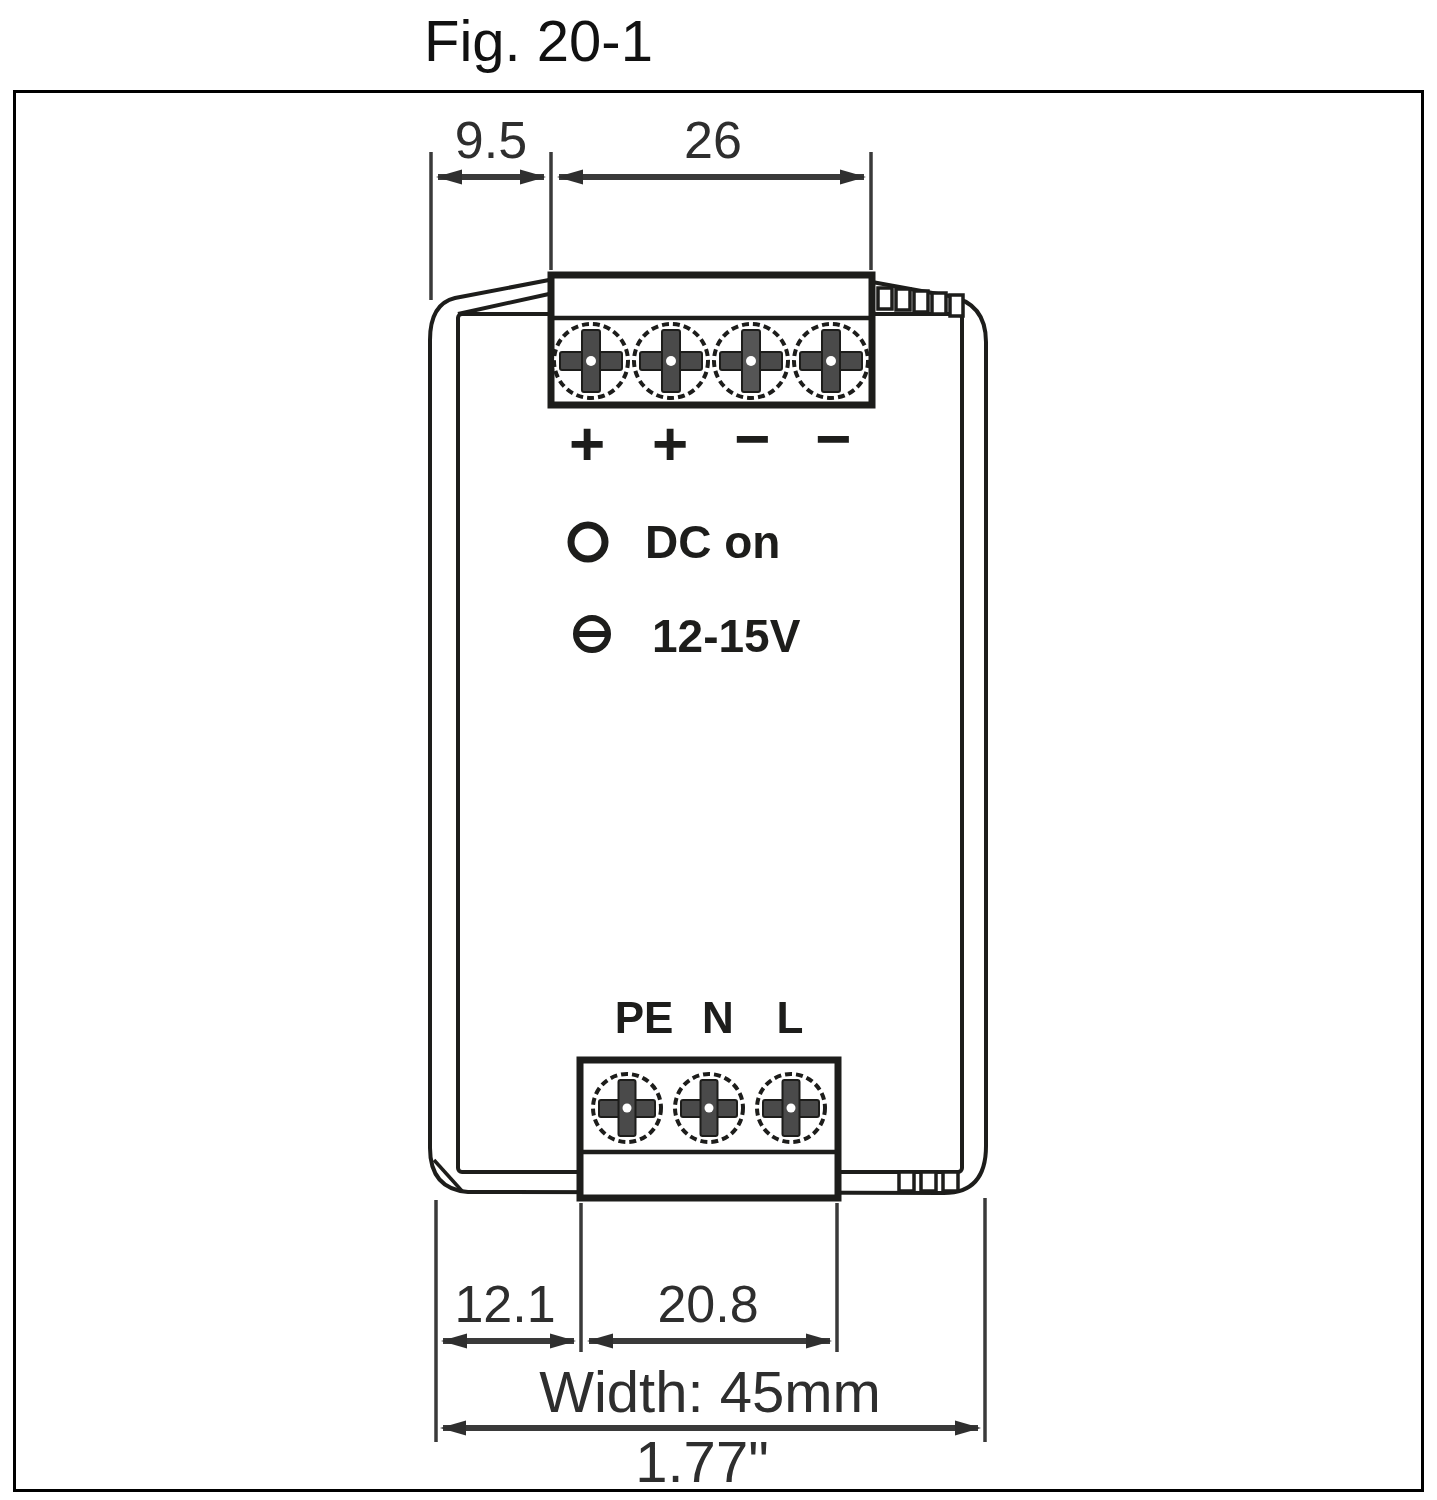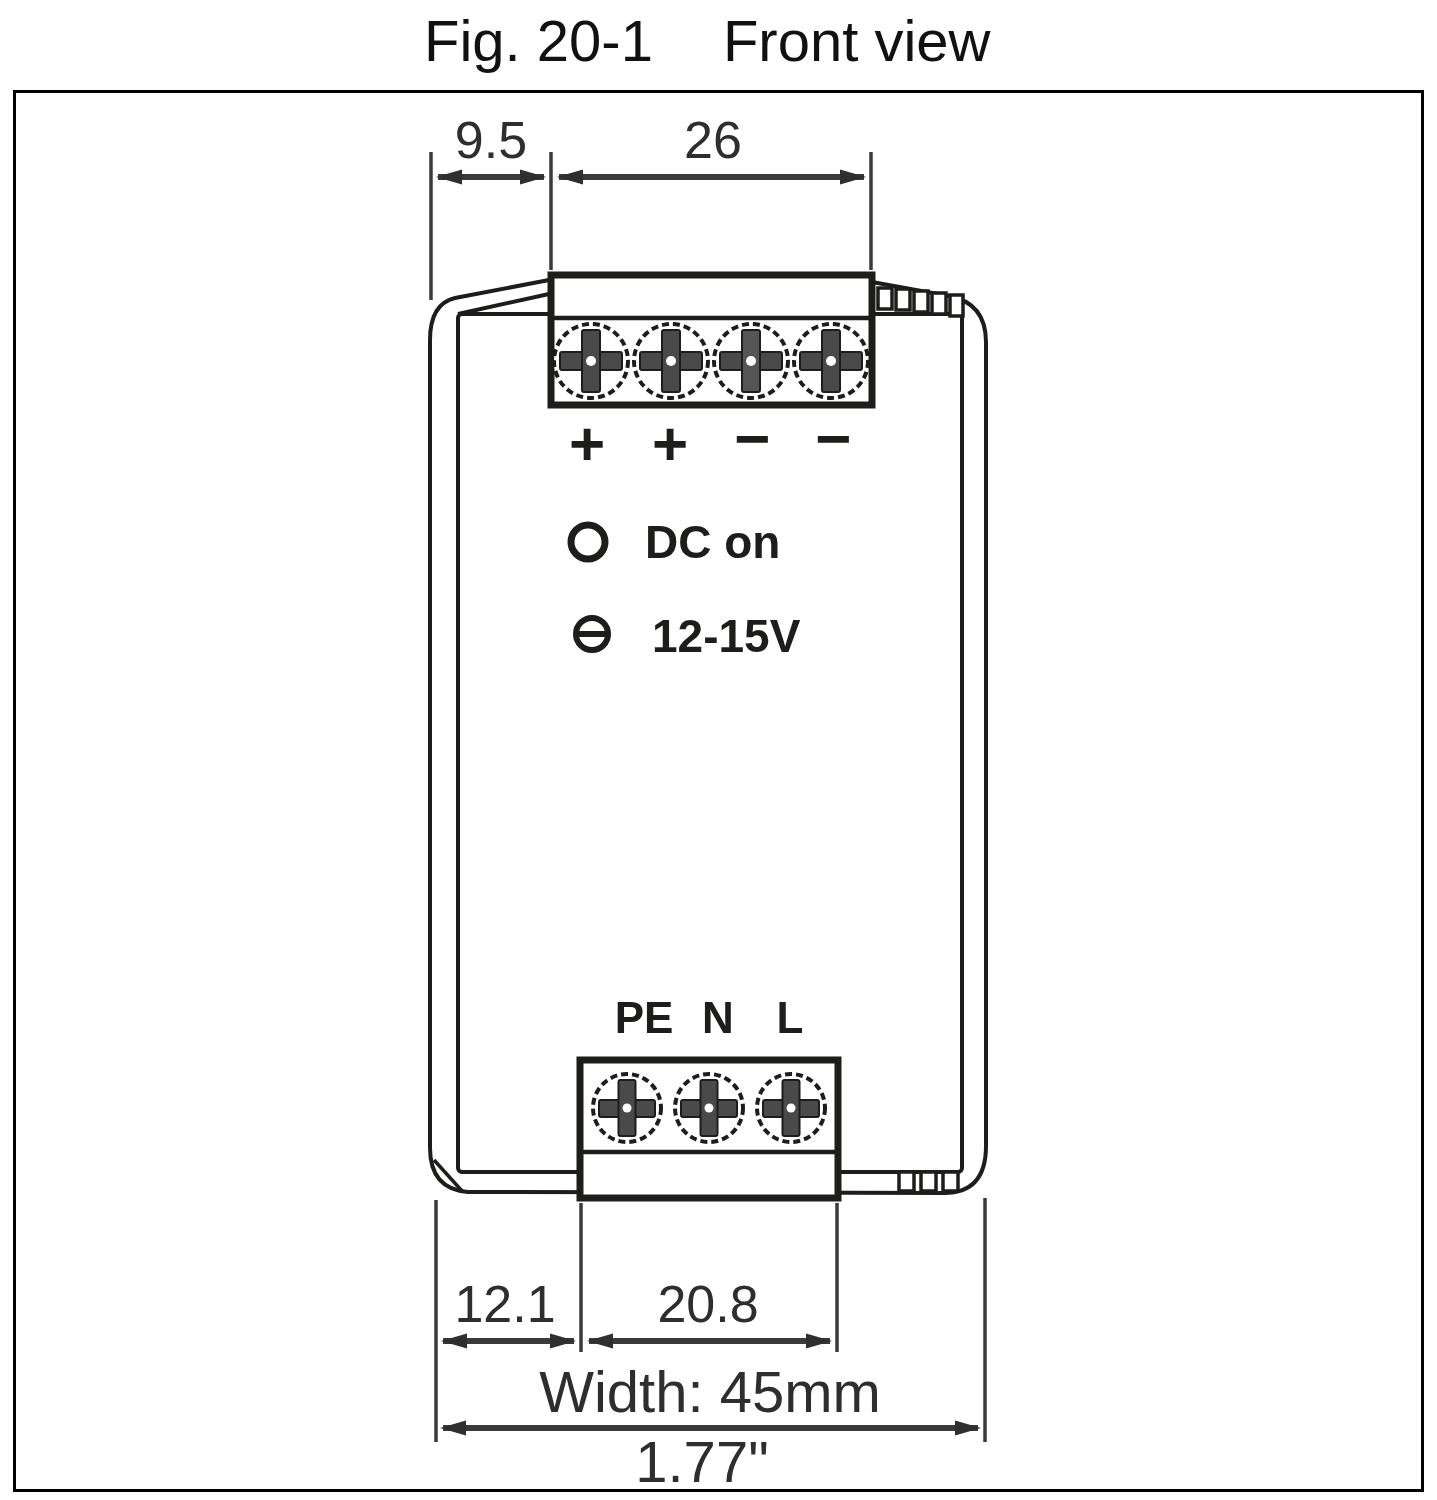--- a/index.html
+++ b/index.html
@@ -14,21 +14,20 @@
   .penl{font-size:44px;font-weight:bold;fill:#1d1d1b;}
   .pol{font-size:62px;font-weight:bold;fill:#1d1d1b;}
 </style>
 </head>
 <body>
 
 <div class="stage">
 
   <div class="title">
     <span>Fig. 20-1</span>
-    <span>Front view</span>
   </div>
 
   <svg width="1437" height="1500" viewBox="0 0 1437 1500" style="position:absolute;left:0;top:0;">
 
     <rect x="14.5" y="91.5" width="1408" height="1399" fill="none" stroke="#000" stroke-width="3"></rect>
 
     <g stroke="#3a3a3a" stroke-width="3.5">
       <line x1="431" y1="152" x2="431" y2="300"></line>
       <line x1="551" y1="152" x2="551" y2="270"></line>
       <line x1="871" y1="152" x2="871" y2="270"></line>

